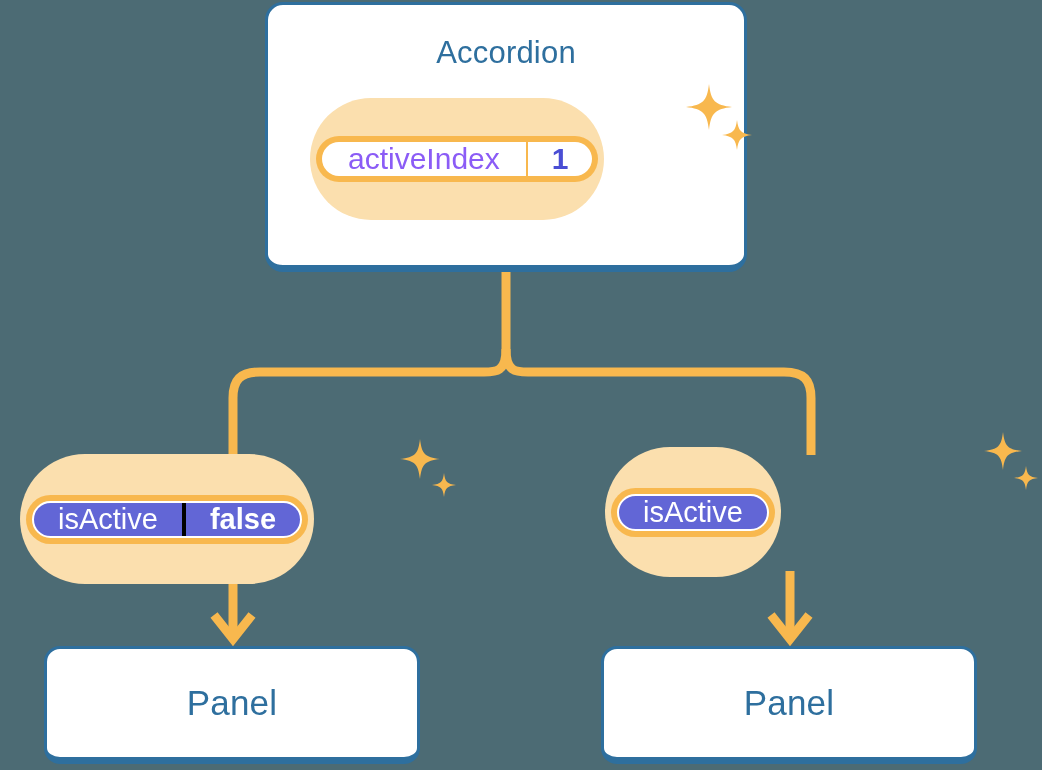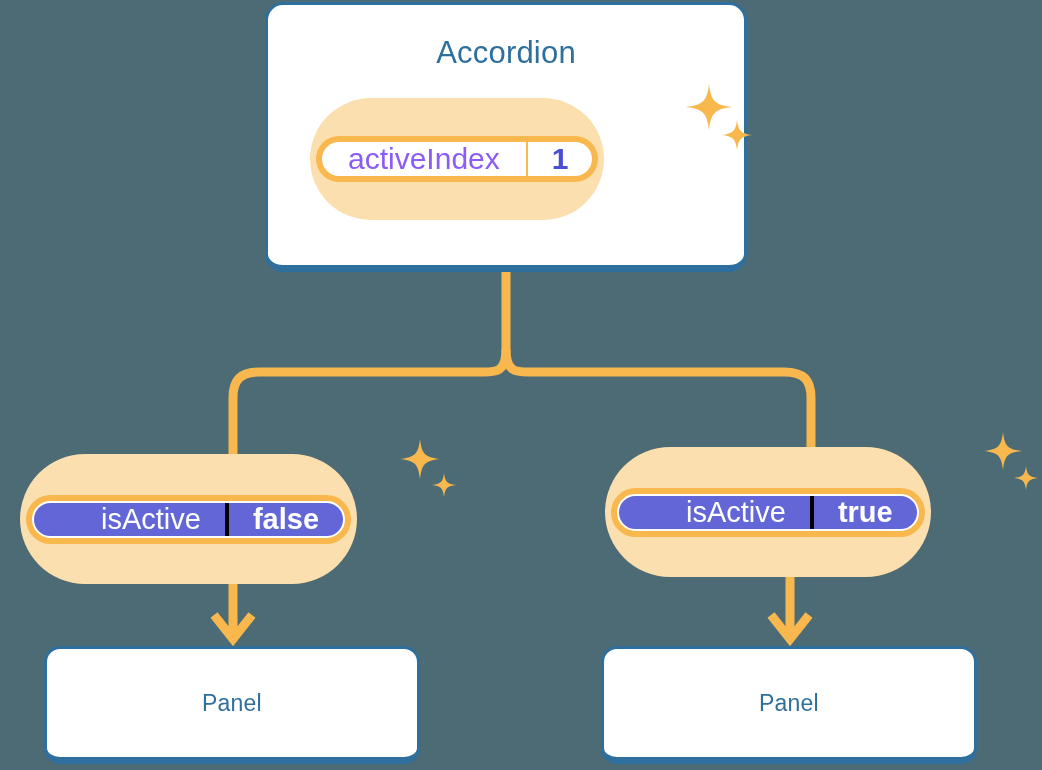--- a/index.html
+++ b/index.html
@@ -63,21 +63,21 @@
   .panel-card {
     width: 376px;
     height: 118px;
     top: 646px;
     display: flex;
     align-items: center;
     justify-content: center;
   }
   #panel-card-left  { left: 44px; }
   #panel-card-right { left: 601px; }
-  .panel-card .card-title { font-size: 23px; margin: 0; }
+  .panel-card .card-title { font-size: 35px; margin: 0; }
 
   
   .pill-wrap {
     position: absolute;
     display: inline-flex;
     align-items: center;
     border-radius: 999px;
     background: #fbdfae;          
     padding: 6px;
     box-sizing: border-box;
@@ -126,21 +126,20 @@
   
   .pill-purple .pill-body {
     background: #6266d6;
     border: 2px solid #ffffff;
   }
   .pill-purple .pill-key {
     color: #ffffff;
     font-size: 29px;
     font-weight: 400;
     padding: 0 24px;
-    margin-left: 43px;
   }
   .pill-purple .pill-val {
     color: #ffffff;
     font-size: 29px;
     font-weight: 700;
     padding: 0 24px;
     border-left: 4px solid #000000;
   }
 
   #active-index-pill {
@@ -229,21 +228,20 @@
   </div>
 
   <div class="card panel-card" id="panel-card-left">
     <div class="card-title">Panel</div>
   </div>
 
   <div class="pill-wrap pill-purple" id="pill-true">
     <div class="pill-ring">
       <div class="pill-body">
         <span class="pill-key">isActive</span>
-        <span class="pill-val">true</span>
       </div>
     </div>
   </div>
 
   <div class="sparkle-group" id="sparkles-true">
     <svg width="60" height="64" viewBox="0 0 60 64">
       <path d="M21 2 C22.7 16.3 25.7 19.3 40 21 C25.7 22.7 22.7 25.7 21 40 C19.3 25.7 16.3 22.7 2 21 C16.3 19.3 19.3 16.3 21 2 Z" fill="#f8b84e"></path>
       <path d="M44 36 C45.1 44.9 47.1 46.9 56 48 C47.1 49.1 45.1 51.1 44 60 C42.9 51.1 40.9 49.1 32 48 C40.9 46.9 42.9 44.9 44 36 Z" fill="#f8b84e"></path>
     </svg>
   </div>

